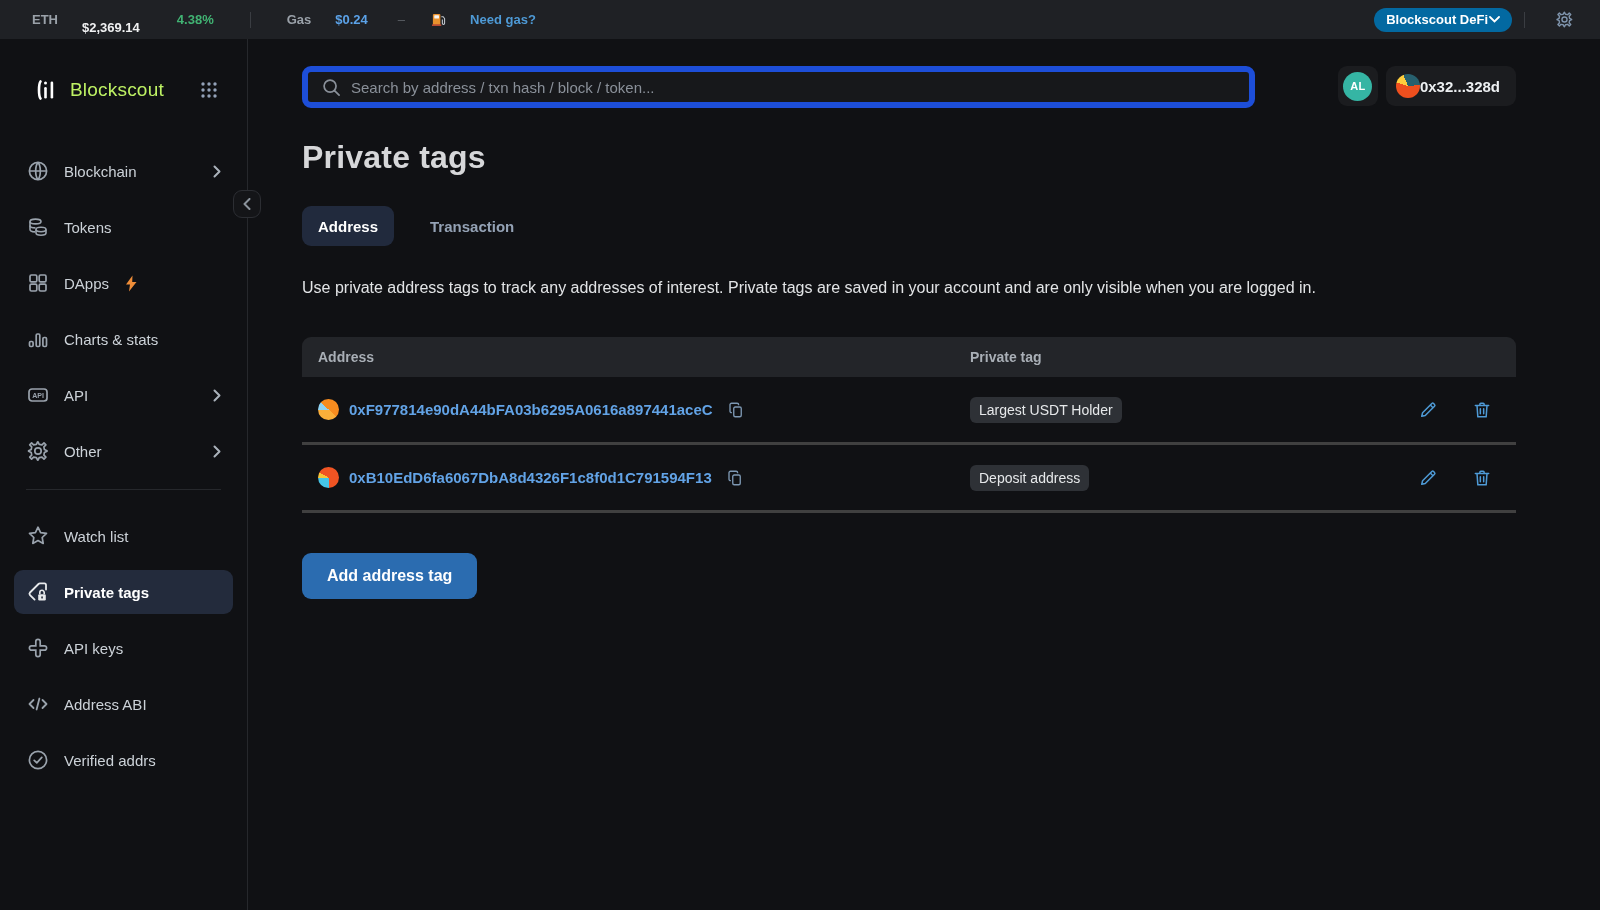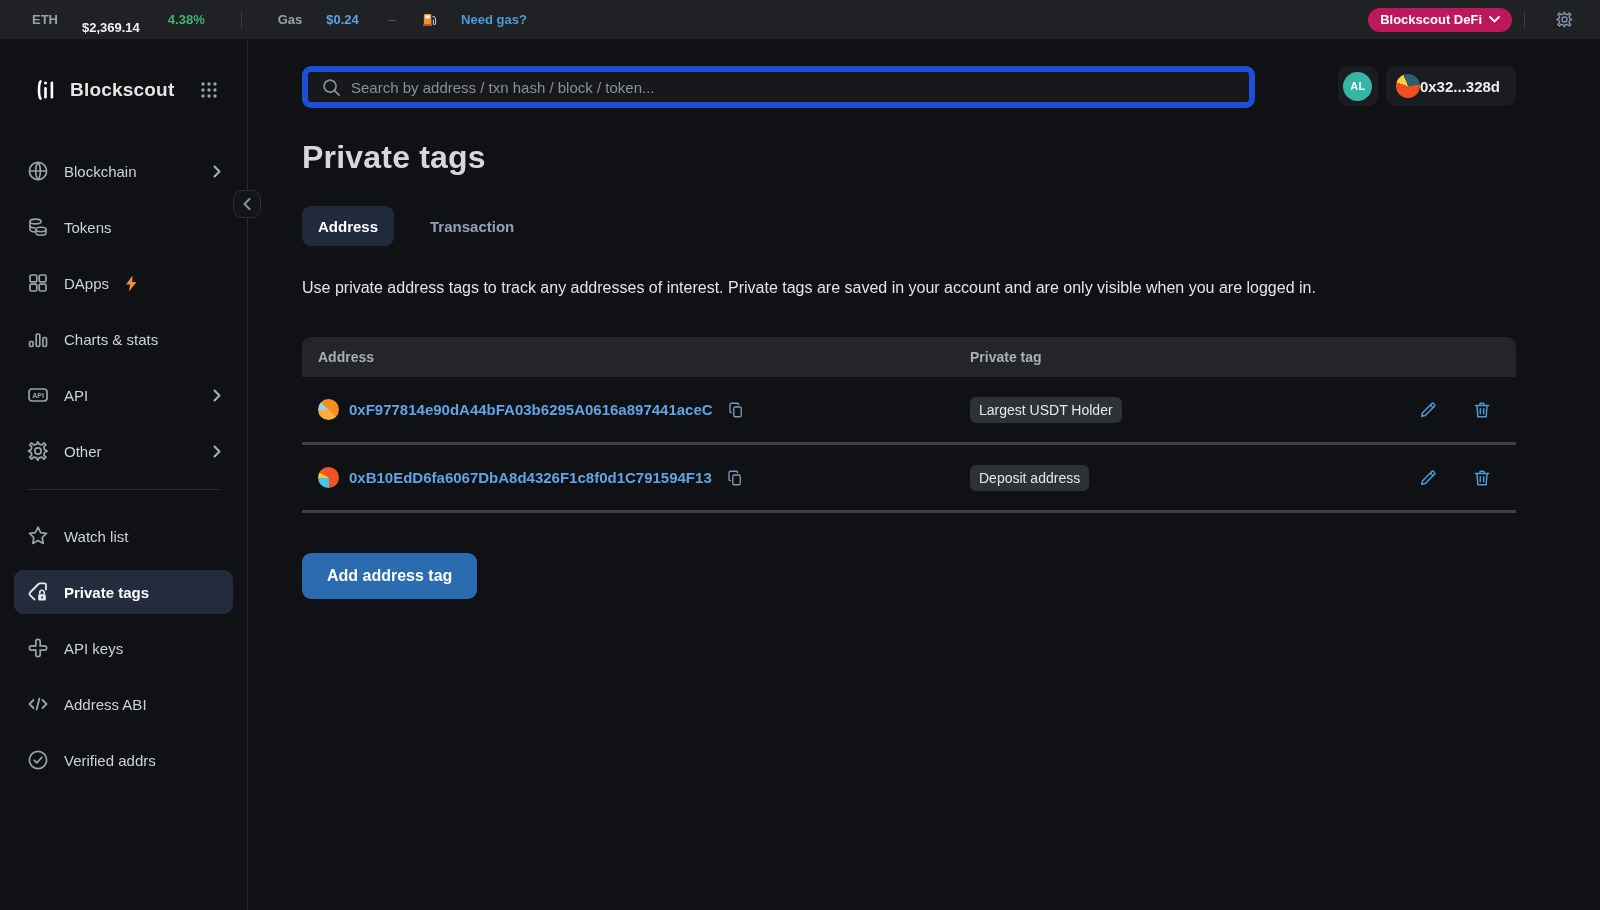--- a/index.html
+++ b/index.html
@@ -14,43 +14,43 @@
 
   
   .topbar {
     height:39px; background:#1f2125;
     display:flex; align-items:center; justify-content:space-between;
     padding:0 22px 0 32px; font-size:13px;
   }
   .topbar-left { display:flex; align-items:center; gap:24px; }
   .tb-label { color:#9aa1a9; font-weight:600; }
   .tb-price { color:#f0f1f2; font-weight:700;margin-top:16px; }
-  .tb-change { color:#41b373; font-weight:600; margin-left:4px; }
+  .tb-change { color:#41b373; font-weight:600; margin-left:13px; }
   .vdiv { width:1px; height:16px; background:#3a3d42; margin:0 12px; }
   .tb-gas-price { color:#5ba2e8; font-weight:700; }
   .tb-dash { color:#5c6166; margin:0 2px 0 6px; }
   .tb-needgas { color:#4e9ad6; font-weight:700; cursor:pointer; }
   .pump { width:15px; height:15px; }
   .topbar-right { display:flex; align-items:center; }
   .defi-btn {
-    background:#be185d; color:#fff; border:none; cursor:pointer;
+    background:#0369a1; color:#fff; border:none; cursor:pointer;
     font-family:inherit; font-size:13px; font-weight:700;
     height:24px; padding:0 12px; border-radius:12px;
-    display:flex; align-items:center; gap:7px;
+    display:flex; align-items:center; gap:1px;
   }
   .gear-btn { background:none; border:none; cursor:pointer; padding:4px; margin-left:14px; }
 
   
   .app { display:flex; height:871px; }
   .sidebar {
     width:248px; flex:0 0 248px; position:relative;
     border-right:1px solid #26282c; padding:38px 0 0 0;
   }
   .brand { display:flex; align-items:center; padding:0 26px 0 34px; margin-bottom:46px; }
-  .brand-name { font-size:19px; font-weight:700; color:#e5e5e5; letter-spacing:.2px; margin-left:10px; }
+  .brand-name { font-size:19px; font-weight:400; color:#bef264; letter-spacing:.2px; margin-left:10px; }
   .grid-btn { margin-left:auto; background:none; border:none; cursor:pointer; padding:3px; }
   .collapse-btn {
     position:absolute; right:-14px; top:151px; width:28px; height:28px;
     background:#141518; border:1px solid #2c2e33; border-radius:9px;
     display:flex; align-items:center; justify-content:center; cursor:pointer; z-index:5;
   }
   .nav { padding:0 14px; }
   .nav-item {
     display:flex; align-items:center; gap:14px;
     height:44px; margin-bottom:12px; padding:0 12px;

